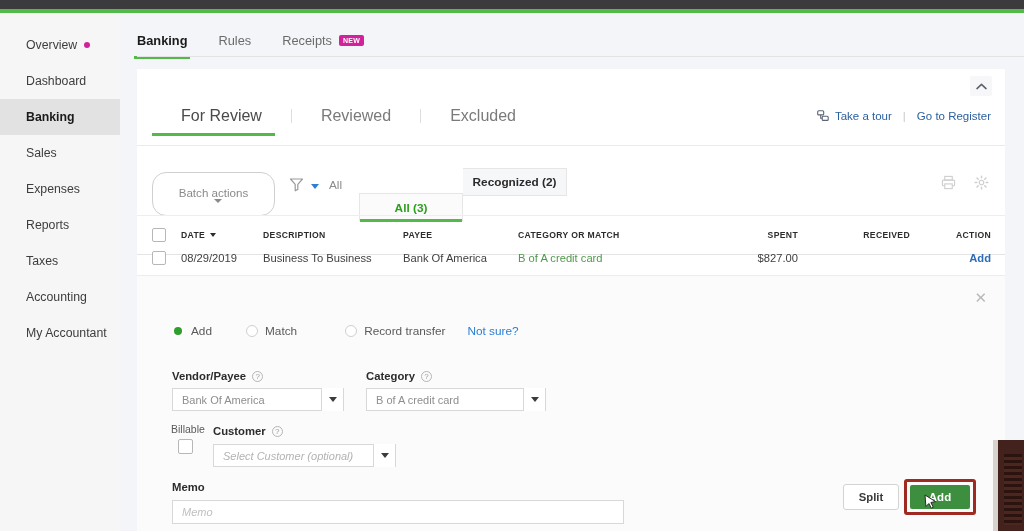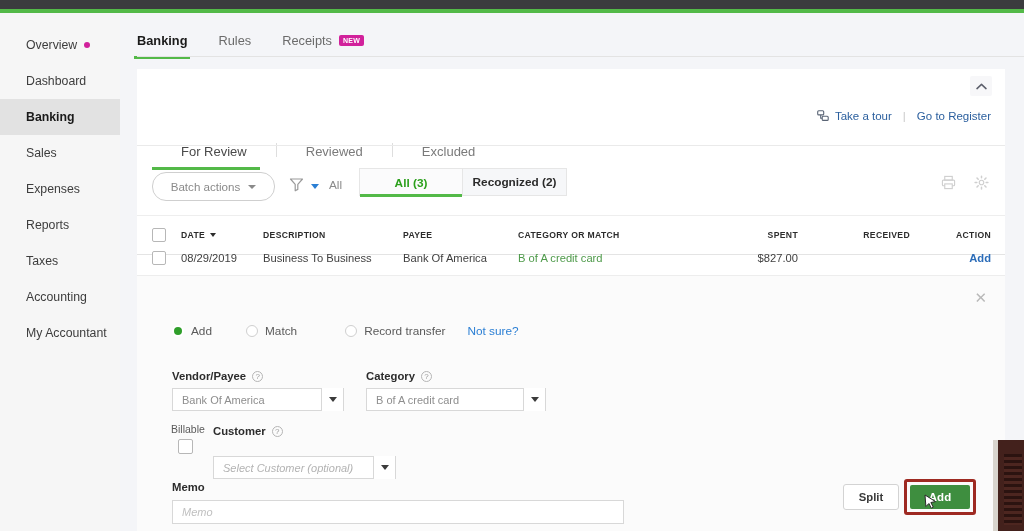--- a/index.html
+++ b/index.html
@@ -45,48 +45,48 @@
   .card { position:absolute; top:56px; left:17px; width:868px; min-height:470px; background:#fff; }
 
   .collapse-btn {
     position:absolute; top:7px; right:13px; width:22px; height:20px;
     display:flex; align-items:center; justify-content:center;
     color:#5c5f6b; background:#f7f7f9; border-radius:2px;
   }
 
   
   .sub-tabs { position:absolute; top:38px; left:15px; display:flex; align-items:flex-end; }
-  .sub-tab { position:relative; font-size:13px; color:#7a7a7a; padding:0 29px 11px 29px;margin-top:37px; }
+  .sub-tab { position:relative; font-size:16px; color:#7a7a7a; padding:0 29px 11px 29px; }
   .sub-tab.active { color:#4a4a4a; }
   .sub-tab.active::after { content:""; position:absolute; left:0; right:16px; bottom:0; height:3px; background:#53b948; }
   .sub-div { width:1px; height:14px; background:#dedede; margin-bottom:13px; }
   .subtabs-rule { position:absolute; top:76px; left:0; right:0; height:1px; background:#eaeaea; }
 
   .hdr-links { position:absolute; top:41px; right:14px; display:flex; align-items:center; font-size:11.5px; }
   .hdr-link { color:#2b5f9e; display:flex; align-items:center; }
   .hdr-sep { color:#c9c9c9; margin:0 11px; }
 
   
   .toolbar { position:absolute; top:94px; left:0; right:0; height:52px; }
   .batch-btn {
-    position:absolute; left:15px; top:9px; width:123px; height:29px;
+    position:absolute; left:15px; top:9px; width:123px; height:44px;
     border:1px solid #cfcfcf; border-radius:14px; background:#fff;
     display:flex; align-items:center; justify-content:center;
-    font-size:11.6px; color:#8a8a8a;
+    font-size:11.6px; color:#8a8a8a;flex-direction:column;
   }
   .caret { display:inline-block; width:0;height:0; border-left:4px solid transparent; border-right:4px solid transparent; border-top:4.5px solid currentColor; margin-left:8px; }
   .filter-wrap { position:absolute; left:152px; top:14px; display:flex; align-items:center; }
   .filter-caret { width:0;height:0;border-left:4px solid transparent;border-right:4px solid transparent;border-top:5px solid #2b7fd4; margin-left:7px; }
   .all-plain { position:absolute; left:192px; top:15px; font-size:11.8px; color:#8b8b8b; }
   .seg-tabs { position:absolute; left:222px; top:5px; display:flex; }
   .seg {
     position:relative; width:104px; height:28px; display:flex; align-items:center; justify-content:center;
     font-size:11.8px; font-weight:bold; background:#f6f7f9; border:1px solid #e6e6e6;
   }
-  .seg.active { color:#2ca01c; background:#fbfbfc; border-bottom:none; }
+  .seg.active { color:#2ca01c; background:#fbfbfc; border-bottom:none;margin-top:25px; }
   .seg.active::after { content:""; position:absolute; left:0; right:0; bottom:-1px; height:3px; background:#53b948; }
   .seg.plain { color:#2b2b2b; border-left:none; }
   .tb-icons { position:absolute; right:16px; top:12px; display:flex; align-items:center; gap:18px; color:#d2d2d2; }
 
   
   .tbl-head {
     position:absolute; top:146px; left:0; right:0; height:40px;
     border-top:1px solid #eeeeee; border-bottom:1px solid #e4e4e4;
     display:flex; align-items:center; font-size:8.6px; font-weight:bold; color:#2c2c2c; letter-spacing:.35px;
   }
@@ -374,21 +374,21 @@
           <div style="margin-top:4px; margin-left:7px;">
             <span class="cb" style="display:inline-block;width:15px;height:15px;"></span>
           </div>
         </div>
 
         <div style="position:absolute; left:76px; top:149px;">
           <div class="fld-label">
             <span>Customer</span>
             <span class="qmark">?</span>
           </div>
-          <div class="inputbox" style="width:183px; margin-top:19px;">
+          <div class="inputbox" style="width:183px; margin-top:7px;">
             <span style="font-style:italic; color:#b3b3b3;">Select Customer (optional)</span>
             <span class="ddbtn">
                 <span class="ddcaret"></span>
               </span>
           </div>
         </div>
 
         <div style="position:absolute; left:35px; top:205px;">
           <div class="fld-label">Memo</div>
           <div class="inputbox" style="width:452px; height:24px; margin-top:7px;">

